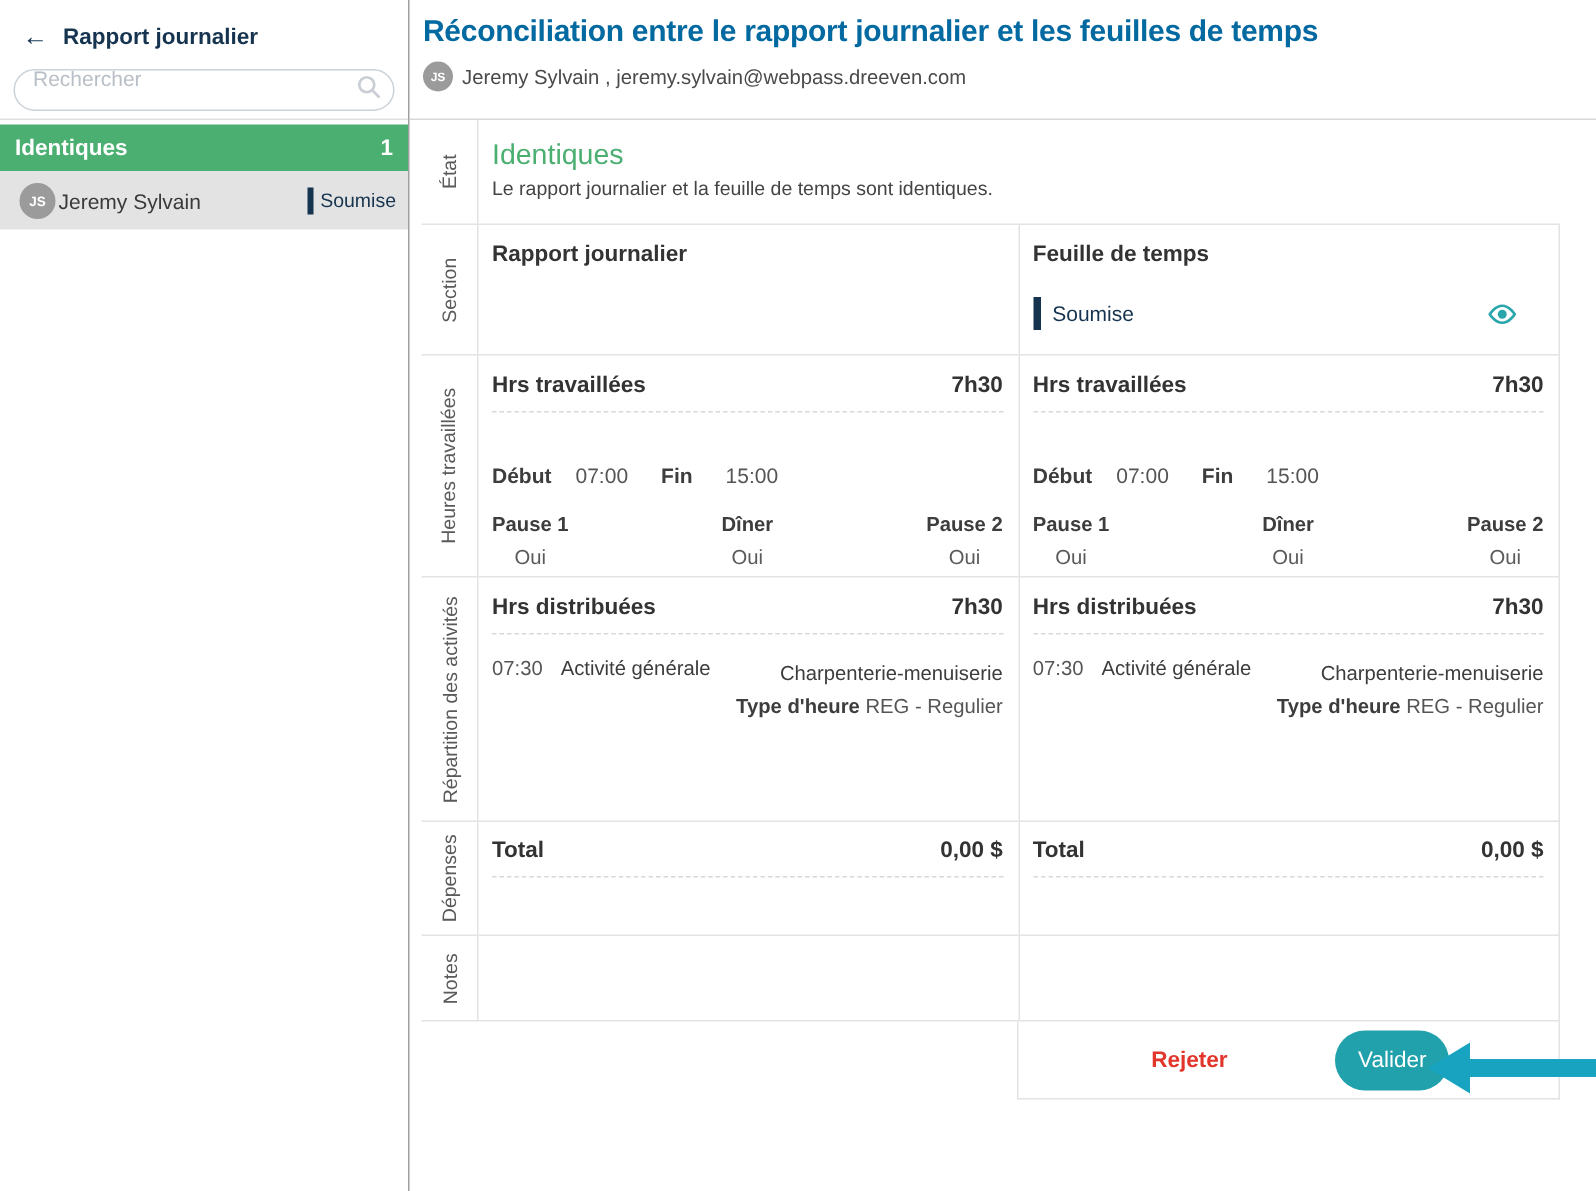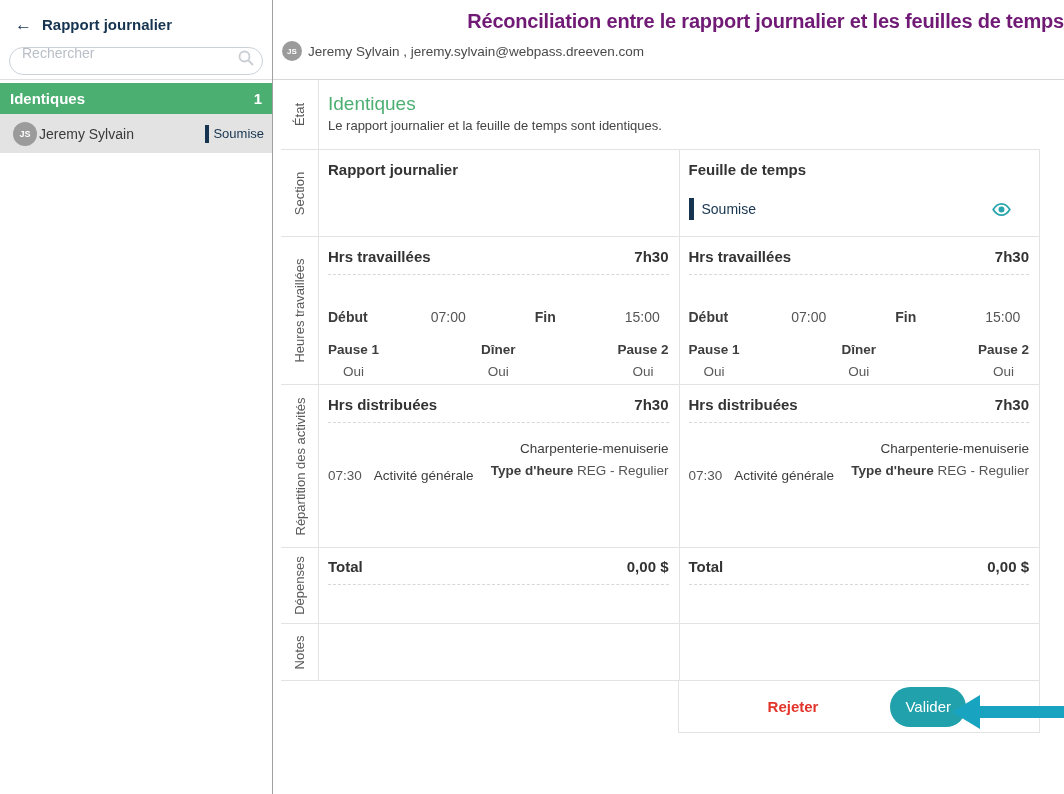--- a/index.html
+++ b/index.html
@@ -30,21 +30,21 @@
               display:flex; align-items:center; justify-content:center; flex:none; }
   .avatar.sm { width:24px; height:24px; font-size:9px; }
   .avatar.xs { width:20px; height:20px; font-size:8px; }
   .person-name { font-size:14px; color:#3a3a3a; margin-left:2px; }
   .flex-spacer { flex:1; }
   .status-bar { width:4px; height:18px; background:var(--navy,#16344f); flex:none; }
   .status-text { font-size:13px; color:var(--navy,#16344f); margin-left:4px; }
   
   .main { position:absolute; left:273px; top:0; width:791px; height:794px; }
   .main-header { height:80px; border-bottom:1px solid #d8d8d8; padding-left:9px; }
-  .main-title { font-size:20px; font-weight:700; color:#701a75; padding-top:10px; letter-spacing:-0.2px;text-align:right; }
+  .main-title { font-size:20px; font-weight:700; color:#0369a1; padding-top:10px; letter-spacing:-0.2px; }
   .user-row { display:flex; align-items:center; gap:6px; margin-top:8px; }
   .user-line { font-size:13.5px; color:#4a4a4a; }
   
   .table { margin-left:8px; width:759px; }
   .row { display:flex; border-bottom:1px solid #e3e3e3; }
   .row.bordered { border-right:1px solid #e3e3e3; }
   .row.r-etat { height:70px; }
   .row.r-section { height:87px; }
   .row.r-heures { height:148px; }
   .row.r-repartition { height:163px; }
@@ -59,29 +59,29 @@
   .etat-title { font-size:19px; color:var(--accent-green,#4caf72); margin-top:13px; }
   .etat-desc { font-size:13px; color:#444; margin-top:3px; }
   .sec-title { margin-top:11px; font-weight:700; font-size:15px; color:#333; }
   .status-row { margin-top:20px; display:flex; align-items:center; }
   .status-row .bar { width:5px; height:22px; background:var(--navy,#16344f); margin-right:8px; flex:none; }
   .status-row .stext { font-size:14px; color:var(--navy,#16344f); }
   .eye-icon { color:var(--teal-icon,#29a5ac); margin-right:17px; cursor:pointer; display:flex; }
   .cell-head { display:flex; justify-content:space-between; align-items:baseline;
                font-weight:700; font-size:15px; color:#333; margin-top:11px; }
   .dash { border-top:1px dashed #d8d8d8; margin-top:9px; }
-  .debut-row { margin-top:14px; font-size:14px; color:#555; display:flex; align-items:baseline;gap:47px; }
+  .debut-row { margin-top:14px; font-size:14px; color:#555; display:flex; align-items:baseline; }
   .dlab { font-weight:700; color:#3d3d3d; }
   .gap16 { margin-left:16px;margin-top:20px; } .gap22 { margin-left:22px; }
   .pauses { display:flex; justify-content:space-between; margin-top:17px; font-size:13.5px; }
   .pause { display:flex; flex-direction:column; align-items:center; gap:7px; }
   .plab { color:#3d3d3d; font-weight:700; }
   .pval { color:#5a5a5a; }
   .act-row { display:flex; justify-content:space-between; margin-top:15px; font-size:13.5px; }
-  .act-left { display:flex; gap:12px; color:#3d3d3d;align-items:flex-end; }
+  .act-left { display:flex; gap:12px; color:#3d3d3d; }
   .act-time { color:#555; }
   .act-right { text-align:right; line-height:1.65; color:#3d3d3d; }
   .act-type-val { color:#555; font-weight:400; }
   .bold { font-weight:700; }
   
   .f-spacer { width:397px; flex:none; }
   .fcell { flex:1; border:solid #e3e3e3; border-width:0 1px 1px 1px;
            display:flex; align-items:center; justify-content:flex-end;
            gap:72px; padding-right:73px; }
   .btn-reject { color:var(--red,#e2352b); font-weight:700; font-size:15px;

